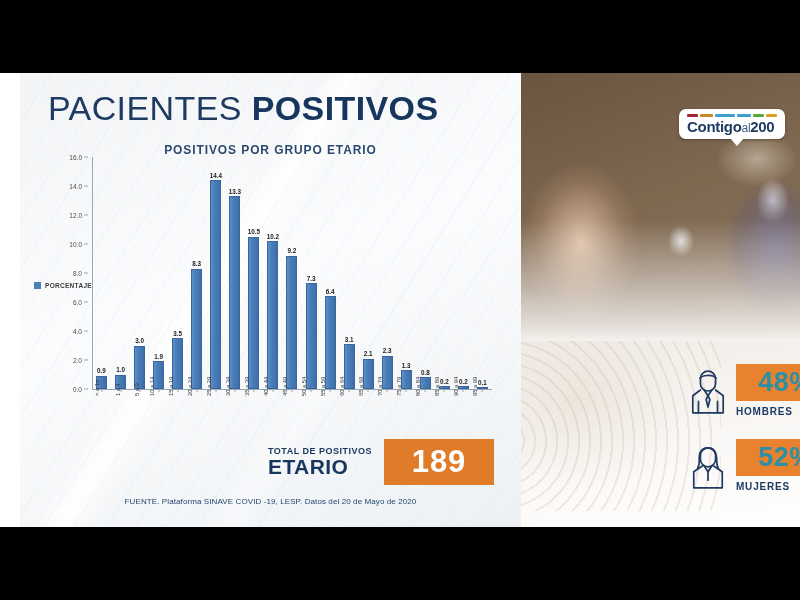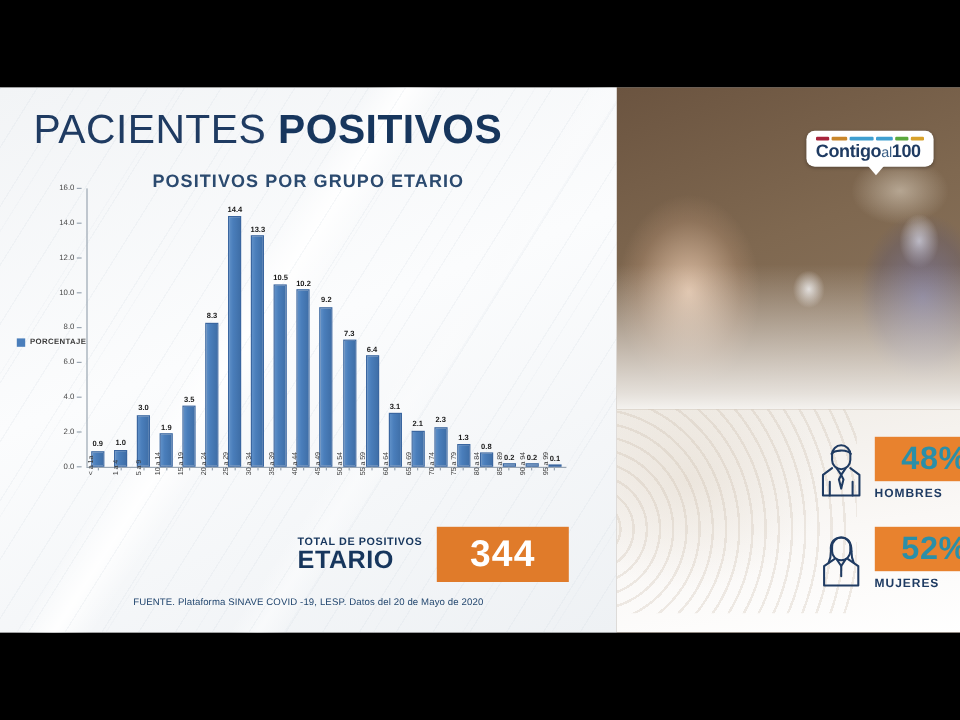--- a/index.html
+++ b/index.html
@@ -26,40 +26,41 @@
 
   
   #left-panel {
     position: relative;
     width: 562px; height: 454px;
     background:
       linear-gradient(123deg, rgba(255,255,255,0) 38%, rgba(255,255,255,0.95) 42%, rgba(255,255,255,0) 46%),
       linear-gradient(123deg, rgba(255,255,255,0) 60%, rgba(250,251,252,0.8) 63%, rgba(255,255,255,0) 66%),
       linear-gradient(160deg, #f2f4f6 0%, #fbfcfd 45%, #eef1f4 100%);
     overflow: hidden;
+    margin-left: 20px;
   }
   #left-panel::before {
     content: ""; position: absolute; inset: 0;
     background:
       repeating-linear-gradient(122deg, rgba(200,210,220,0.16) 0 1px, rgba(0,0,0,0) 1px 26px),
       repeating-linear-gradient(122deg, rgba(210,218,228,0.12) 0 1px, rgba(0,0,0,0) 1px 63px);
     pointer-events: none;
   }
 
   #title {
     position: absolute; left: 28px; top: 16px;
     font-size: 34px; letter-spacing: 0.4px; color: #1f3b62;
     font-weight: 300; white-space: nowrap;
   }
   #title .bold { font-weight: 700; color: #17365d; }
 
   #subtitle {
     position: absolute; left: 0; right: 0; top: 70px;
     text-align: center;
-    font-size: 15px; font-weight: 700; letter-spacing: 0.9px;
+    font-size: 12px; font-weight: 700; letter-spacing: 0.9px;
     color: #2b4a6f;
   }
 
   
   #chart-area {
     position: absolute; left: 10px; top: 84px;
     width: 470px; height: 268px;
   }
   #legend {
     position: absolute; left: 4px; top: 125px;
@@ -386,40 +387,40 @@
             </div>
         </div>
       </div>
 
       <div id="total-block">
         <div id="total-text">
           <div id="total-label">TOTAL DE POSITIVOS</div>
           <div id="total-word">ETARIO</div>
         </div>
         <div id="total-number-box">
-          <span id="total-number">344</span>
+          <span id="total-number">189</span>
         </div>
       </div>
 
       <div id="source">FUENTE. Plataforma SINAVE COVID -19, LESP. Datos del 20 de Mayo de 2020</div>
     </div>
 
     <div id="right-panel">
       <div id="photo"></div>
 
       <div id="logo">
         <div id="logo-bars">
             <span style="background: rgb(168, 36, 59); width: 11px;"></span>
             <span style="background: rgb(201, 134, 42); width: 13px;"></span>
             <span style="background: rgb(63, 159, 208); width: 20px;"></span>
             <span style="background: rgb(63, 159, 208); width: 14px;"></span>
             <span style="background: rgb(90, 168, 60); width: 11px;"></span>
             <span style="background: rgb(216, 161, 42); width: 11px;"></span>
           </div>
-        <div id="logo-text"><span>Contigo</span><span class="thin">al</span><span class="num">100</span></div>
+        <div id="logo-text"><span>Contigo</span><span class="thin">al</span><span class="num">200</span></div>
       </div>
 
       <div id="stats">
 
         <div class="stat-row men">
           <svg class="stat-icon" viewBox="0 0 40 50" fill="none" stroke="currentColor" stroke-width="1.8" stroke-linecap="round" stroke-linejoin="round">
             <path d="M12 12a8 8 0 0 1 16 0v5a8 8 0 0 1-16 0z"></path>
             <path d="M11.5 11.5c2-3 13-4.5 17 0"></path>
             <path d="M12 24 4 30v18h32V30l-8-6"></path>
             <path d="M16 24l4 6 4-6"></path>

